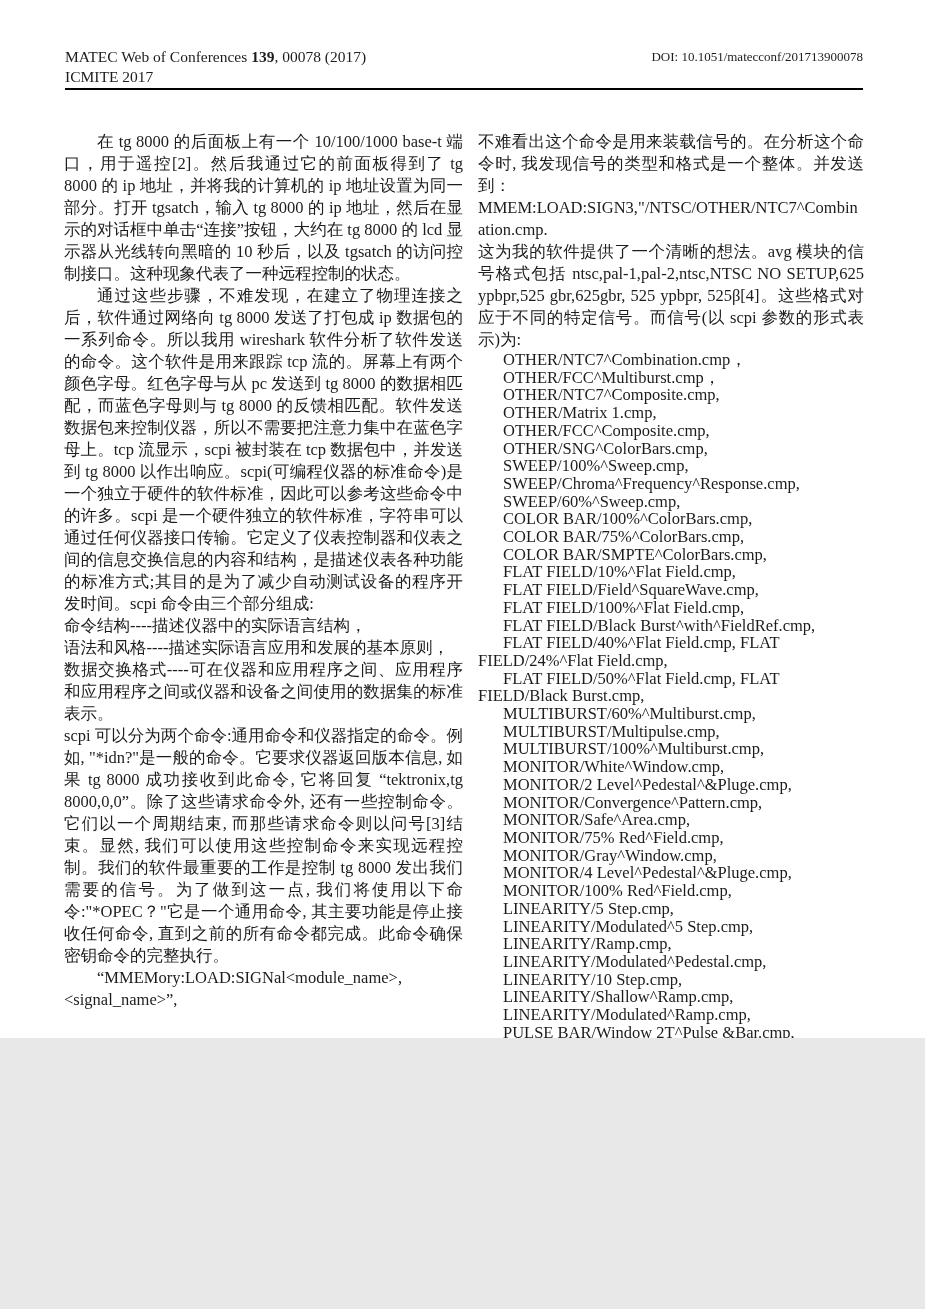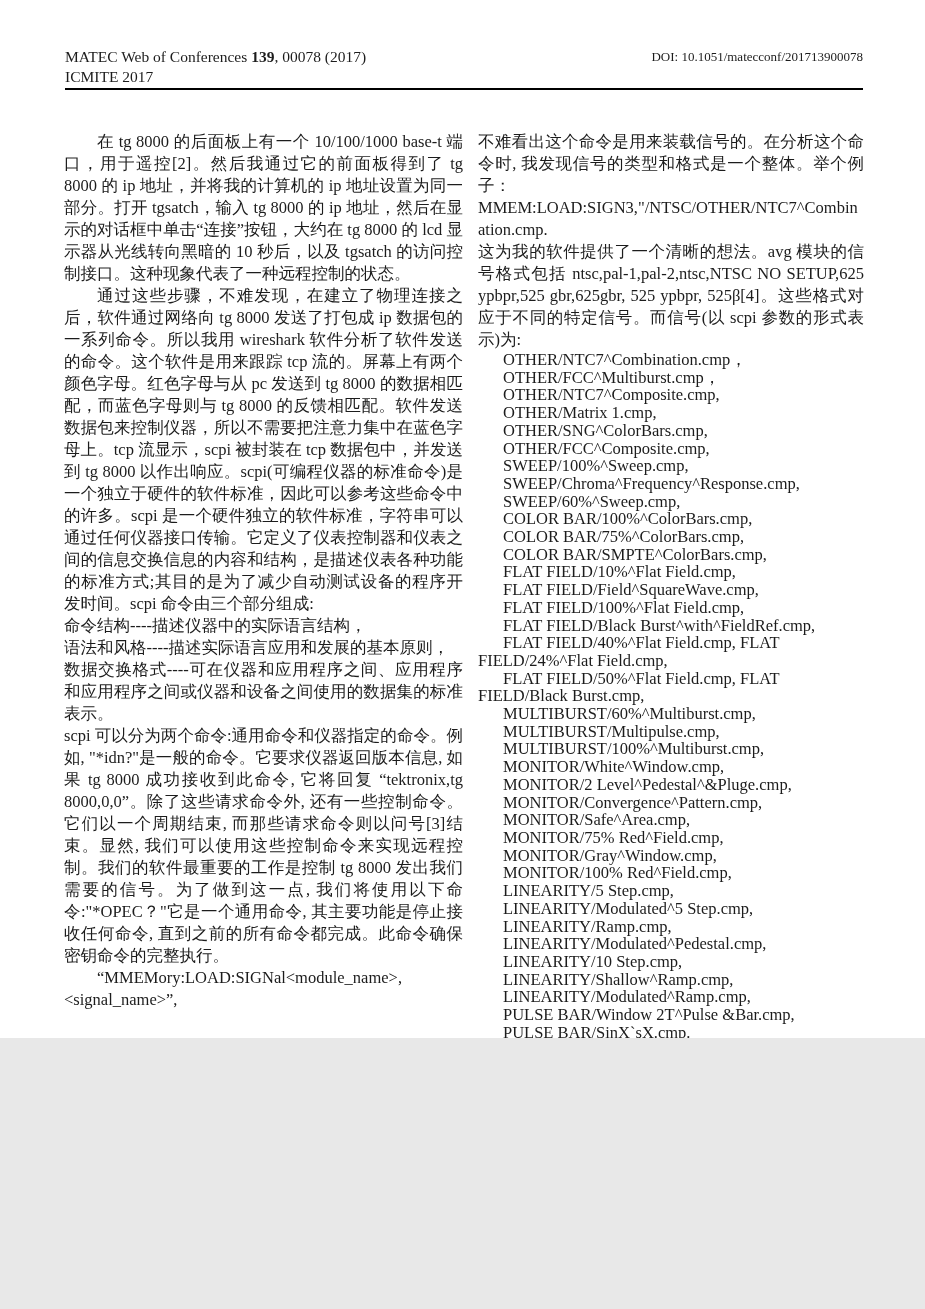--- a/index.html
+++ b/index.html
@@ -73,31 +73,31 @@
         <p class="para indent">通过这些步骤，不难发现，在建立了物理连接之后，软件通过网络向 tg 8000 发送了打包成 ip 数据包的一系列命令。所以我用 wireshark 软件分析了软件发送的命令。这个软件是用来跟踪 tcp 流的。屏幕上有两个颜色字母。红色字母与从 pc 发送到 tg 8000 的数据相匹配，而蓝色字母则与 tg 8000 的反馈相匹配。软件发送数据包来控制仪器，所以不需要把注意力集中在蓝色字母上。tcp 流显示，scpi 被封装在 tcp 数据包中，并发送到 tg 8000 以作出响应。scpi(可编程仪器的标准命令)是一个独立于硬件的软件标准，因此可以参考这些命令中的许多。scpi 是一个硬件独立的软件标准，字符串可以通过任何仪器接口传输。它定义了仪表控制器和仪表之间的信息交换信息的内容和结构，是描述仪表各种功能的标准方式;其目的是为了减少自动测试设备的程序开发时间。scpi 命令由三个部分组成:</p>
         <p class="para">命令结构----描述仪器中的实际语言结构，</p>
         <p class="para">语法和风格----描述实际语言应用和发展的基本原则，</p>
         <p class="para">数据交换格式----可在仪器和应用程序之间、应用程序和应用程序之间或仪器和设备之间使用的数据集的标准表示。</p>
         <p class="para">scpi 可以分为两个命令:通用命令和仪器指定的命令。例如, "*idn?"是一般的命令。它要求仪器返回版本信息, 如果 tg 8000 成功接收到此命令, 它将回复 “tektronix,tg 8000,0,0”。除了这些请求命令外, 还有一些控制命令。它们以一个周期结束, 而那些请求命令则以问号[3]结束。显然, 我们可以使用这些控制命令来实现远程控制。我们的软件最重要的工作是控制 tg 8000 发出我们需要的信号。为了做到这一点, 我们将使用以下命令:"*OPEC？"它是一个通用命令, 其主要功能是停止接收任何命令, 直到之前的所有命令都完成。此命令确保密钥命令的完整执行。</p>
         <p class="para indent">“MMEMory:LOAD:SIGNal&lt;module_name&gt;,&lt;signal_name&gt;”,</p>
       </div>
 
     <div class="col right">
       <div>
-          <p class="para">不难看出这个命令是用来装载信号的。在分析这个命令时, 我发现信号的类型和格式是一个整体。举个例子：</p>
+          <p class="para">不难看出这个命令是用来装载信号的。在分析这个命令时, 我发现信号的类型和格式是一个整体。并发送到：</p>
           <p class="para code">MMEM:LOAD:SIGN3,"/NTSC/OTHER/NTC7^Combination.cmp.</p>
           <p class="para">这为我的软件提供了一个清晰的想法。avg 模块的信号格式包括 ntsc,pal-1,pal-2,ntsc,NTSC NO SETUP,625 ypbpr,525 gbr,625gbr, 525 ypbpr, 525β[4]。这些格式对应于不同的特定信号。而信号(以 scpi 参数的形式表示)为:</p>
         </div>
       <div class="signal-list">
           <div class="signal-item">OTHER/NTC7^Combination.cmp，</div>
           <div class="signal-item">OTHER/FCC^Multiburst.cmp，</div>
           <div class="signal-item">OTHER/NTC7^Composite.cmp,</div>
           <div class="signal-item">OTHER/Matrix 1.cmp,</div>
+          <div class="signal-item">OTHER/FCC^Composite.cmp,</div>
           <div class="signal-item">OTHER/SNG^ColorBars.cmp,</div>
-          <div class="signal-item">OTHER/FCC^Composite.cmp,</div>
           <div class="signal-item">SWEEP/100%^Sweep.cmp,</div>
           <div class="signal-item">SWEEP/Chroma^Frequency^Response.cmp,</div>
           <div class="signal-item">SWEEP/60%^Sweep.cmp,</div>
           <div class="signal-item">COLOR BAR/100%^ColorBars.cmp,</div>
           <div class="signal-item">COLOR BAR/75%^ColorBars.cmp,</div>
           <div class="signal-item">COLOR BAR/SMPTE^ColorBars.cmp,</div>
           <div class="signal-item">FLAT FIELD/10%^Flat Field.cmp,</div>
           <div class="signal-item">FLAT FIELD/Field^SquareWave.cmp,</div>
           <div class="signal-item">FLAT FIELD/100%^Flat Field.cmp,</div>
           <div class="signal-item">FLAT FIELD/Black Burst^with^FieldRef.cmp,</div>
@@ -105,20 +105,21 @@
           <div class="signal-item">FLAT FIELD/50%^Flat Field.cmp, FLAT FIELD/Black Burst.cmp,</div>
           <div class="signal-item">MULTIBURST/60%^Multiburst.cmp,</div>
           <div class="signal-item">MULTIBURST/Multipulse.cmp,</div>
           <div class="signal-item">MULTIBURST/100%^Multiburst.cmp,</div>
           <div class="signal-item">MONITOR/White^Window.cmp,</div>
           <div class="signal-item">MONITOR/2 Level^Pedestal^&amp;Pluge.cmp,</div>
           <div class="signal-item">MONITOR/Convergence^Pattern.cmp,</div>
           <div class="signal-item">MONITOR/Safe^Area.cmp,</div>
           <div class="signal-item">MONITOR/75% Red^Field.cmp,</div>
           <div class="signal-item">MONITOR/Gray^Window.cmp,</div>
+          <div class="signal-item">MONITOR/4 Level^Pedestal^&amp;Pluge.cmp,</div>
           <div class="signal-item">MONITOR/100% Red^Field.cmp,</div>
           <div class="signal-item">LINEARITY/5 Step.cmp,</div>
           <div class="signal-item">LINEARITY/Modulated^5 Step.cmp,</div>
           <div class="signal-item">LINEARITY/Ramp.cmp,</div>
           <div class="signal-item">LINEARITY/Modulated^Pedestal.cmp,</div>
           <div class="signal-item">LINEARITY/10 Step.cmp,</div>
           <div class="signal-item">LINEARITY/Shallow^Ramp.cmp,</div>
           <div class="signal-item">LINEARITY/Modulated^Ramp.cmp,</div>
           <div class="signal-item">PULSE BAR/Window 2T^Pulse &amp;Bar.cmp,</div>
           <div class="signal-item">PULSE BAR/SinX`sX.cmp.</div>

